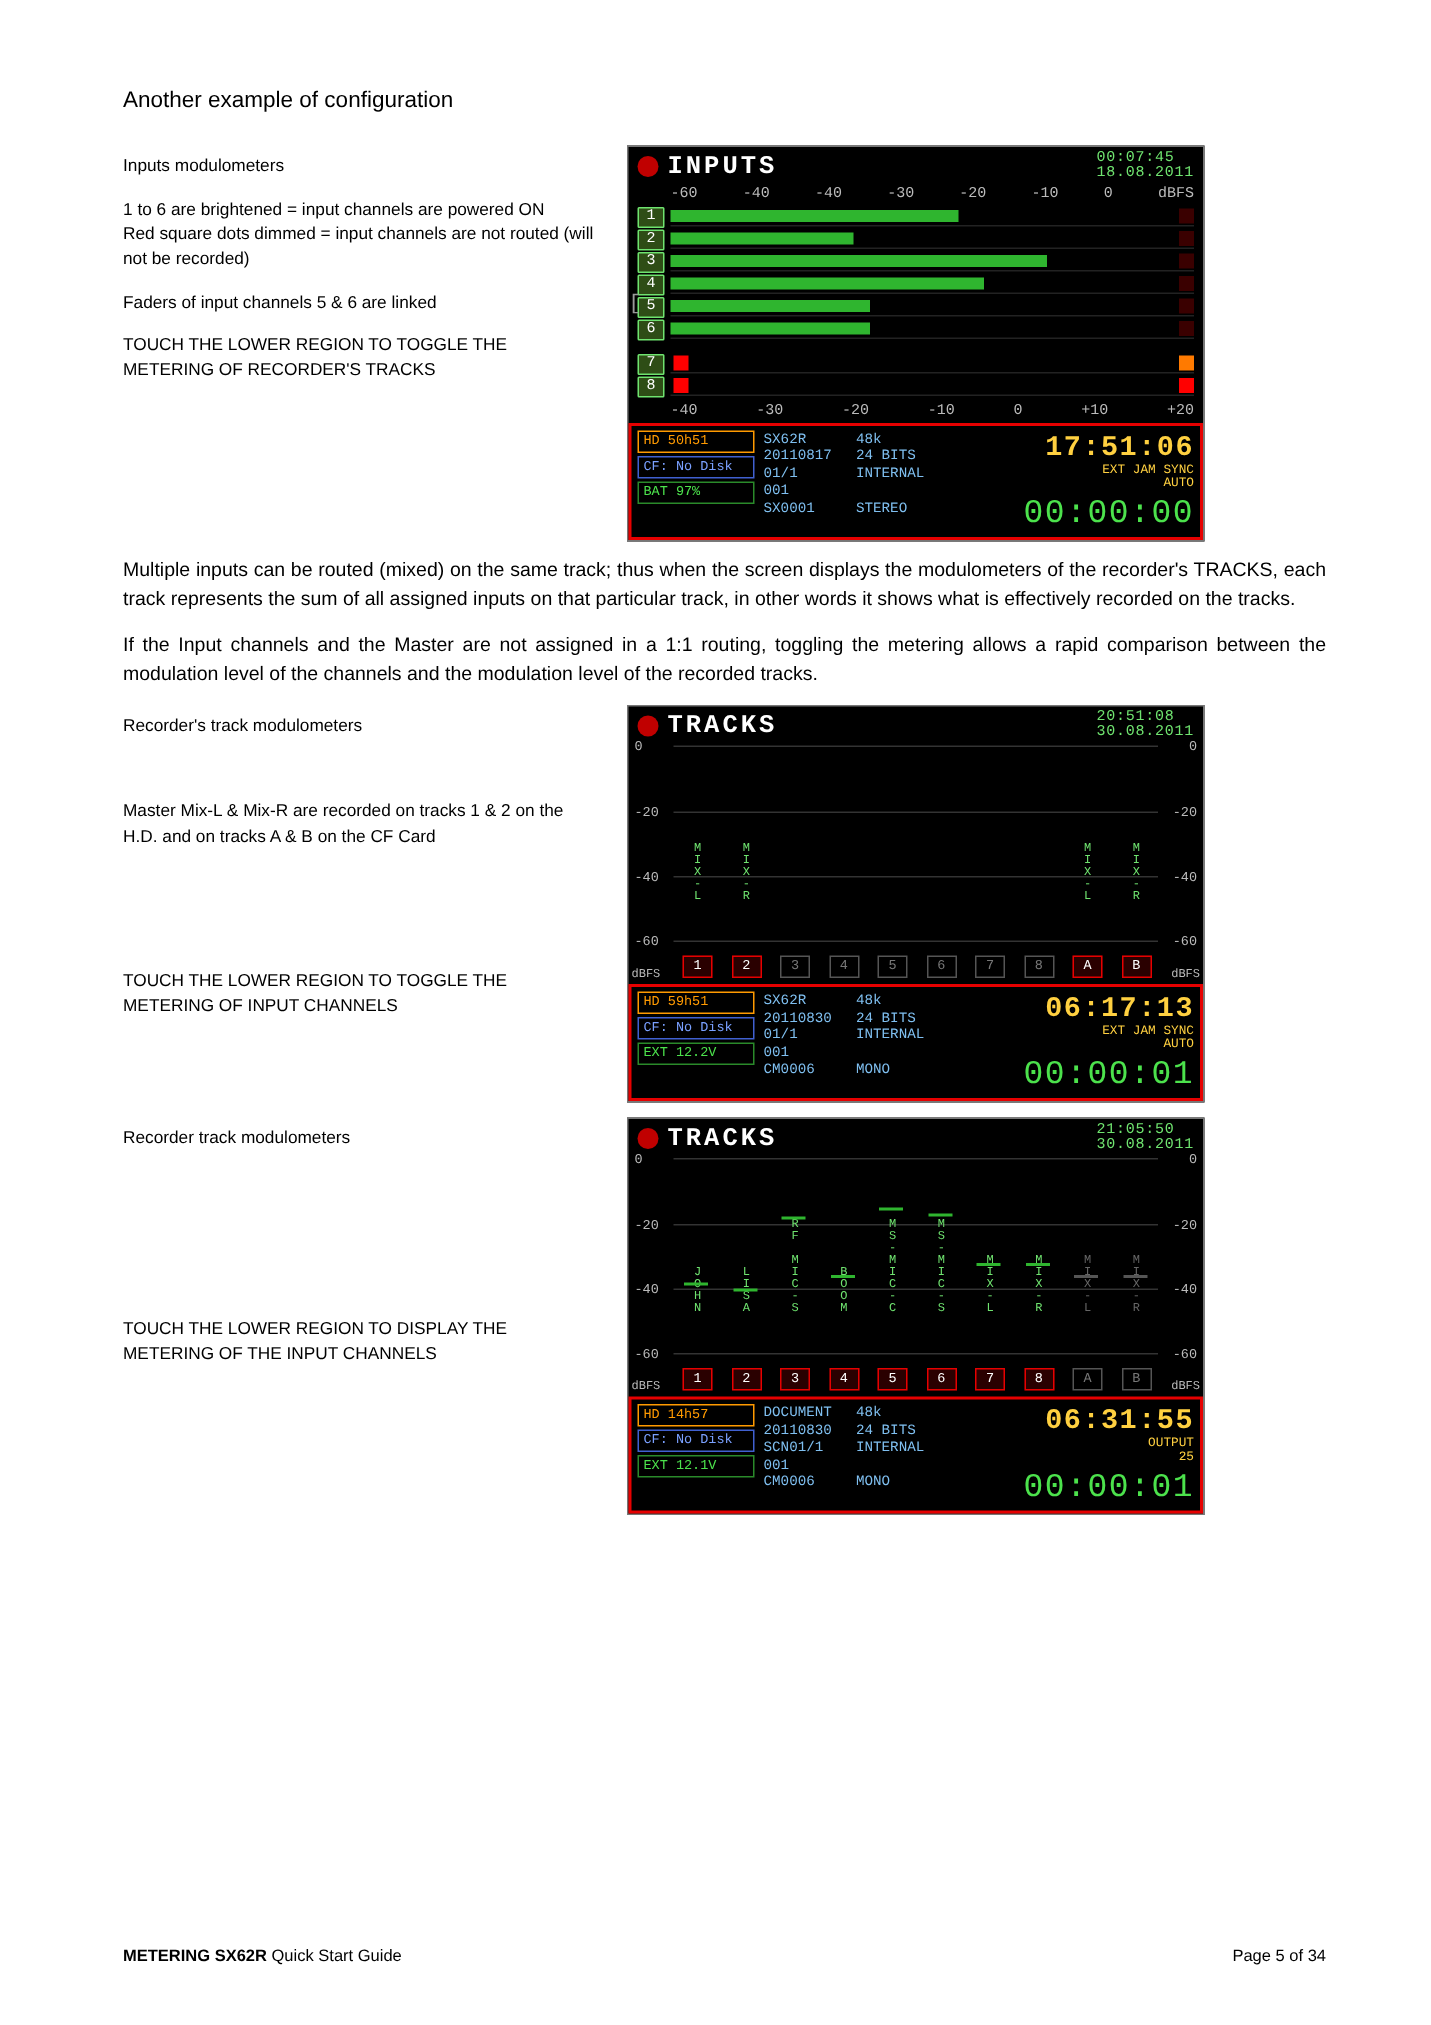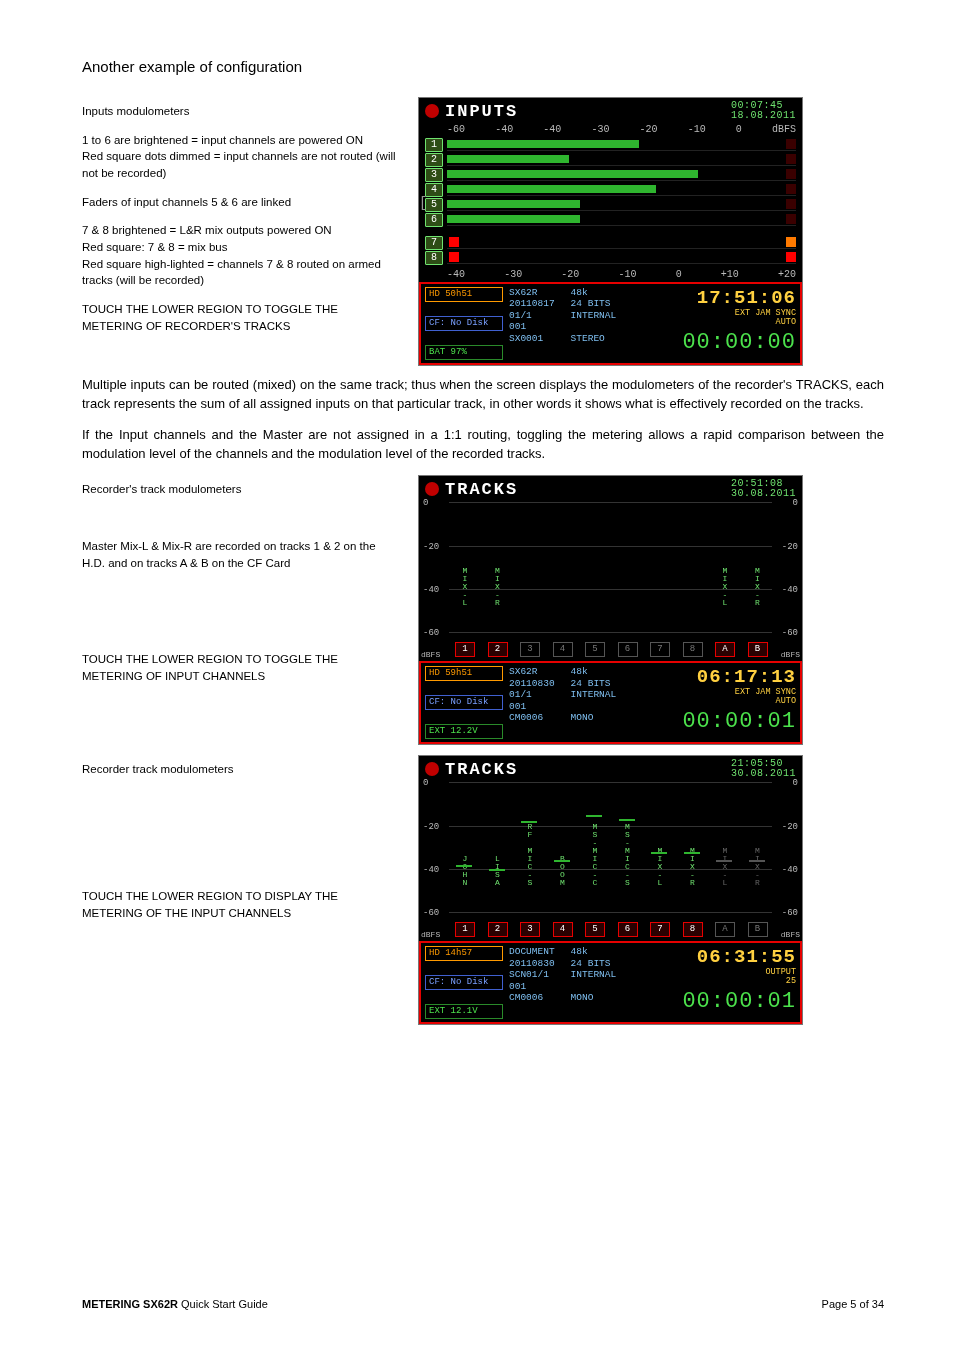--- a/index.html
+++ b/index.html
@@ -25,21 +25,21 @@
   .bar-area{flex:1;position:relative;height:12px;display:flex;align-items:center;border-bottom:1px solid #222}
   .bar{height:8px;background:linear-gradient(to right,#2fb52f,#2fb52f)}
   .sq{width:10px;height:10px;margin-left:2px}
   .sq.red{background:#ff0000}
   .sq.red-dim{background:#3a0000}
   .sq.orange{background:#ff7a00}
   .sq.right{margin-left:auto}
   .scale2{display:flex;justify-content:space-between;color:#bbb;font-size:10px;padding:0 6px 2px 28px}
   .brack{color:#999;font-size:14px;position:absolute;left:-6px}
   .status{border-top:1px solid #c00;display:flex;padding:3px 4px;gap:6px;font-size:10px;border:2px solid #e60000;border-top-width:2px}
-  .badges{display:flex;flex-direction:column;gap:14px;min-width:78px}
+  .badges{display:flex;flex-direction:column;gap:2px;min-width:78px}
   .badge{border:1px solid;padding:0 3px;font-size:9px;height:13px;line-height:13px;white-space:nowrap}
   .badge.hd{color:#ff9a00;border-color:#ff9a00}
   .badge.cf{color:#7aa0ff;border-color:#4060d0}
   .badge.bat{color:#4ce24c;border-color:#2a8a2a}
   .meta{color:#7fbff0;font-size:9.5px;line-height:1.2}
   .tc{text-align:right;margin-left:auto;min-width:112px}
   .tc1{color:#ffd040;font-weight:bold;font-size:19px;letter-spacing:1px}
   .tc-sub{color:#ffd040;font-size:8.5px;line-height:1.0}
   .tc2{color:#4ce24c;font-size:22px;letter-spacing:1px;margin-top:4px}
   .tracks-area{position:relative;height:155px;margin:0 6px 4px 6px}
@@ -55,21 +55,20 @@
 <body>
 
 <div class="page">
   <h3 class="h-config">Another example of configuration</h3>
 
   <div class="two-col">
     <div class="col-left caption">
       <p>Inputs modulometers</p>
       <p id="cap-a2">1 to 6 are brightened = input channels are powered ON<br>Red square dots dimmed = input channels are not routed  (will not be recorded)</p>
       <p>Faders of input channels 5 &amp; 6 are linked</p>
-      <p id="cap-a4">7 &amp; 8 brightened = L&amp;R mix outputs powered ON<br>Red square: 7 &amp; 8 = mix bus<br>Red square high-lighted = channels 7 &amp; 8 routed on armed tracks (will be recorded)</p>
       <p>TOUCH THE LOWER REGION TO TOGGLE THE METERING  OF RECORDER'S TRACKS</p>
     </div>
     <div class="col-right">
       <div class="device">
         <div class="hdr">
           <span class="dot"></span>
           <span class="title">INPUTS</span>
           <span class="clk"><span>00:07:45</span><br><span>18.08.2011</span></span>
         </div>
         <div class="scale" id="in-top-scale">

